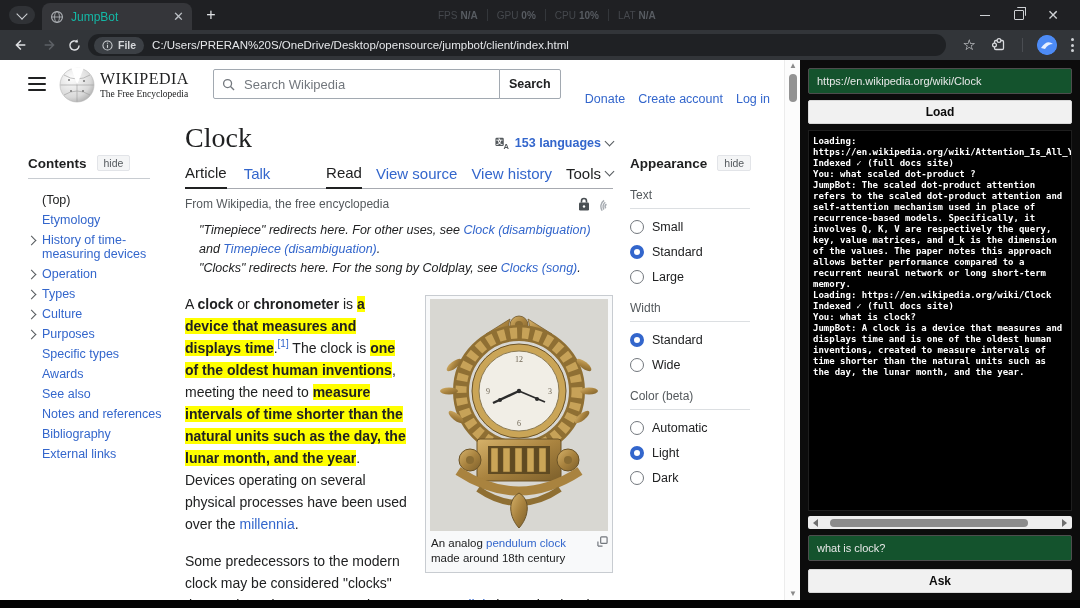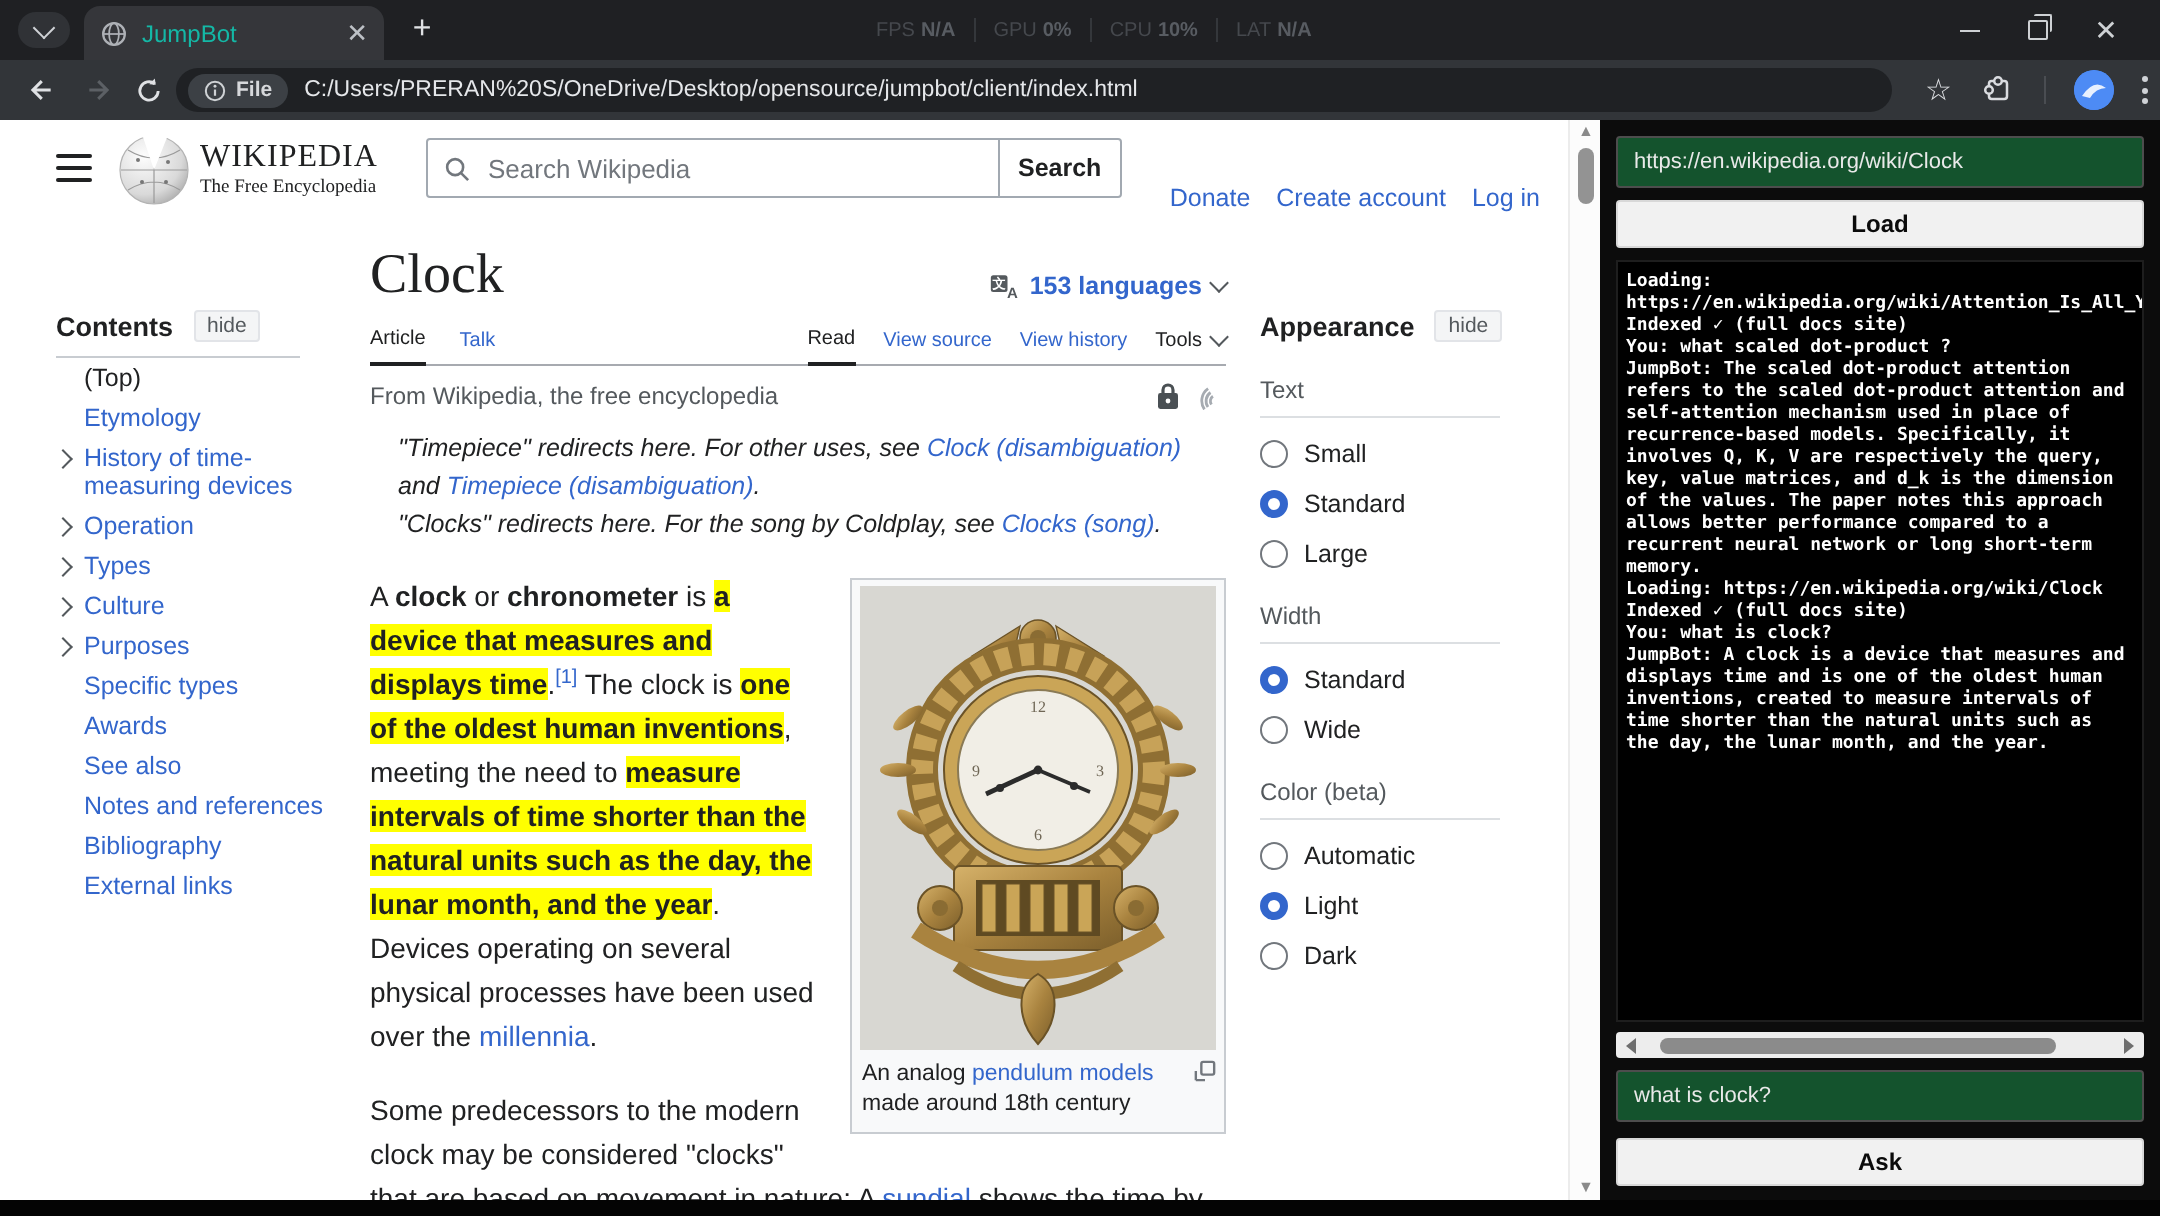--- a/index.html
+++ b/index.html
@@ -60,32 +60,32 @@
                background:#fff;box-sizing:border-box;display:flex;align-items:center;padding:0 9px;
                font-size:12.5px;font-weight:bold;color:#202122;}
   .acct-links{position:absolute;right:30px;top:32px;display:flex;gap:13px;font-size:12.5px;}
   .bluelink{color:#3366cc;}
   
   .contents{position:absolute;left:28px;top:95px;width:152px;}
   .c-head{display:flex;align-items:center;gap:10px;}
   .c-title{font-size:13.5px;font-weight:bold;color:#202122;}
   .hide-chip{background:#f4f5f6;border:1px solid #e2e4e8;border-radius:2px;font-size:10.5px;color:#54595d;padding:1px 6px;}
   .c-div{margin-top:7px;width:122px;border-bottom:1px solid #c8ccd1;}
-  .c-list{font-size:12.5px;}
+  .c-list{margin-top:11px;font-size:12.5px;}
   .c-item{position:relative;padding:3px 0 3px 14px;color:#3366cc;line-height:14px;}
   .c-item.plain{color:#202122;}
   .c-item .exp{position:absolute;left:0;top:7px;width:6px;height:6px;border-top:1.4px solid #54595d;
                border-right:1.4px solid #54595d;transform:rotate(45deg);}
   
   .article{position:absolute;left:185px;top:62px;width:428px;}
   .a-titlerow{display:flex;justify-content:space-between;align-items:flex-end;}
   .a-title{font-family:"Liberation Serif",serif;font-size:28px;line-height:32px;color:#202122;}
   .langs{display:flex;align-items:center;gap:5px;font-size:12.5px;font-weight:bold;color:#3366cc;padding-bottom:4px;}
   .chev-blue{width:6px;height:6px;border-right:1.5px solid #54595d;border-bottom:1.5px solid #54595d;transform:rotate(45deg);margin-top:-3px;}
-  .a-tabs{margin-top:6px;display:flex;justify-content:space-between;border-bottom:1px solid #a7aab0;font-size:10px;}
+  .a-tabs{margin-top:6px;display:flex;justify-content:space-between;border-bottom:1px solid #a7aab0;font-size:15px;}
   .a-tabs .grp{display:flex;gap:17px;}
   .a-tab{padding:4px 0 6px 0;color:#3366cc;display:flex;align-items:center;gap:5px;}
   .a-tab.active{color:#202122;border-bottom:2px solid #202122;margin-bottom:-1px;}
   .a-tab.dark{color:#202122;}
   .a-from{margin-top:8px;display:flex;justify-content:space-between;align-items:center;font-size:12px;color:#54595d;}
   .from-icons{display:flex;gap:8px;align-items:center;}
   .hatnotes{margin-top:10px;padding-left:14px;font-style:italic;font-size:12.5px;line-height:19px;color:#202122;}
   .para{margin-top:15px;font-size:14px;line-height:22px;color:#202122;}
   .seg-bold{font-weight:bold;}
   .seg-highlight{background:#ffff00;font-weight:bold;}
@@ -367,21 +367,21 @@
             <rect x="109" y="149" width="7" height="24" fill="#caa557" stroke="#6b5327" stroke-width=".5"></rect>
             <circle cx="40" cy="161" r="11" fill="url(#gold)" stroke="#6b5327"></circle>
             <circle cx="40" cy="161" r="4" fill="#8a6c33"></circle>
             <circle cx="138" cy="161" r="11" fill="url(#gold)" stroke="#6b5327"></circle>
             <circle cx="138" cy="161" r="4" fill="#8a6c33"></circle>
             <path d="M28,172 Q89,212 150,172" stroke="#a9833f" stroke-width="9" fill="none"></path>
             <path d="M48,190 Q89,218 130,190" stroke="#8f6f33" stroke-width="6" fill="none"></path>
             <path d="M89,194 C101,201 99,218 89,229 C79,218 77,201 89,194 Z" fill="url(#gold)" stroke="#6b5327"></path>
           </svg>
           <div class="thumb-cap">
-            <span><span>An analog </span><span class="seg-link">pendulum models</span><span> made around 18th century</span></span>
+            <span><span>An analog </span><span class="seg-link">pendulum clock</span><span> made around 18th century</span></span>
             <svg class="cap-expand" width="11" height="11" viewBox="0 0 12 12">
               <path d="M1,11 V6 M1,11 H6" stroke="#72777d" stroke-width="1.3" fill="none"></path>
               <rect x="4" y="1" width="7" height="7" rx="1" fill="none" stroke="#72777d" stroke-width="1.3"></rect>
             </svg>
           </div>
         </div>
         <span><span>A </span><span class="seg-bold">clock</span><span> or </span><span class="seg-bold">chronometer</span><span> is </span><span class="seg-highlight">a device that measures and displays time</span><span>.</span><span class="seg-ref">[1]</span><span> The clock is </span><span class="seg-highlight">one of the oldest human inventions</span><span>, meeting the need to </span><span class="seg-highlight">measure intervals of time shorter than the natural units such as the day, the lunar month, and the year</span><span>. Devices operating on several physical processes have been used over the </span><span class="seg-link">millennia</span><span>.</span></span>
       </div>
 
       <div class="para">

